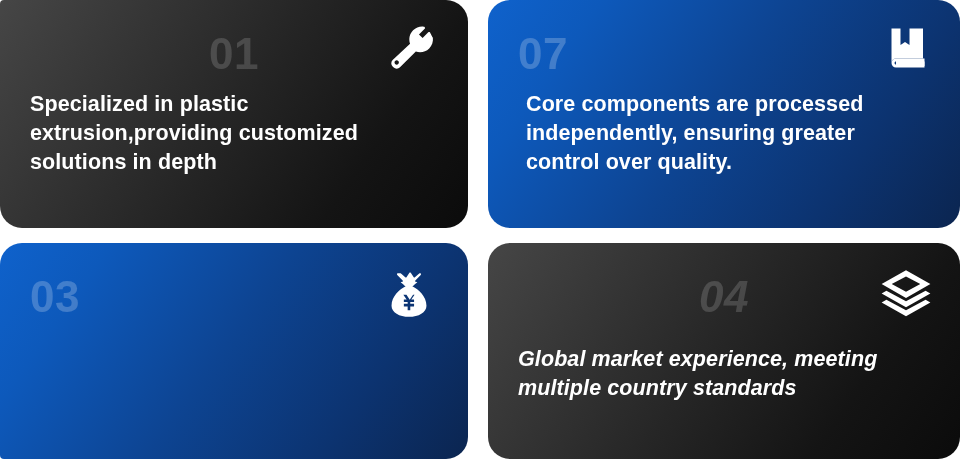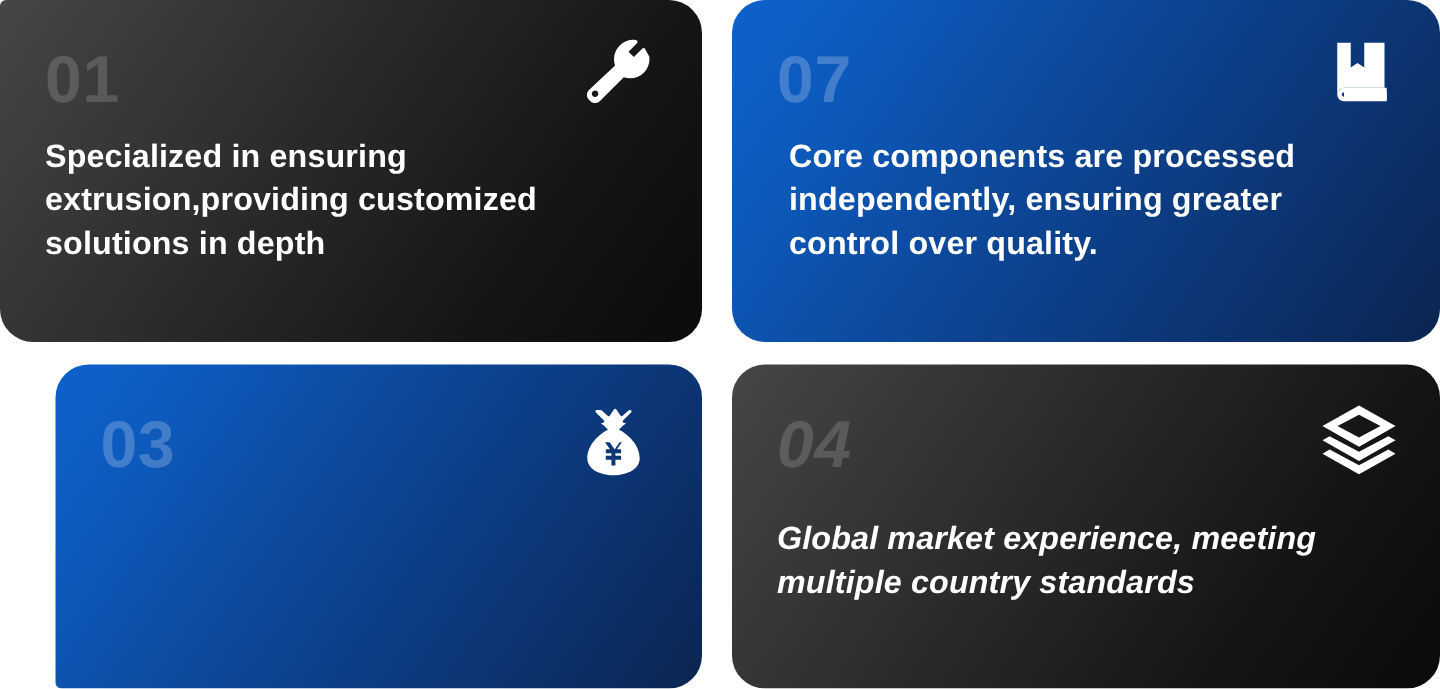--- a/index.html
+++ b/index.html
@@ -37,32 +37,32 @@
   
   .card.dark {
     background: linear-gradient(125deg, #464646 0%, #3a3a3a 18%, #262626 48%, #141414 76%, #0b0b0b 100%);
   }
   .card.blue {
     background: linear-gradient(125deg, #0f62cc 0%, #0d59bb 18%, #0d4492 48%, #0c3370 76%, #0b2550 100%);
   }
 
   .card.c1 { border-radius: 4px 22px 22px 22px; }
   .card.c2 { border-radius: 22px; }
-  .card.c3 { border-radius: 22px 22px 22px 4px; margin-left: 37px; }
+  .card.c3 { border-radius: 22px 22px 22px 4px; }
   .card.c4 { border-radius: 22px; font-style: italic; }
 
   .num {
     font-size: 44px;
     font-weight: 800;
     letter-spacing: 0.5px;
     line-height: 1;
     margin: 6px 0 0 12px;
     user-select: none;
   }
-  .dark .num { color: rgba(255,255,255,0.16); }
+  .dark .num { color: rgba(255,255,255,0.16); text-align: center; }
   .blue .num { color: rgba(255,255,255,0.22); }
 
   .body-text {
     margin: 14px 0 0 12px;
     color: #ffffff;
     font-size: 21.5px;
     font-weight: 700;
     line-height: 1.34;
     letter-spacing: 0.1px;
     max-width: 430px;
@@ -87,21 +87,21 @@
 
   .icon svg { width: 100%; height: 100%; display: block; fill: currentColor; }
 </style>
 </head>
 <body>
 
 <div id="grid">
 
   <div class="card dark c1">
     <div class="num">01</div>
-    <div class="body-text">Specialized in ensuring extrusion,providing customized solutions in depth</div>
+    <div class="body-text">Specialized in plastic extrusion,providing customized solutions in depth</div>
     <span class="icon">
       <svg viewBox="0 0 64 64" aria-hidden="true">
         <path d="M56.2 10.6c-0.6-0.6-1.6-0.5-2.1 0.1l-7.3 7.3-4.6-4.6 7.3-7.3c0.6-0.6 0.6-1.5 0.1-2.1-0.3-0.4-0.8-0.6-1.3-0.6-4.9-0.6-9.9 1-13.6 4.7-4.6 4.6-5.9 11.3-3.9 17.1L8.5 46.1c-2.3 2.3-2.3 6.1 0 8.4l1 1c2.3 2.3 6.1 2.3 8.4 0L38.2 35.2c5.8 2 12.5 0.7 17.1-3.9 3.7-3.7 5.3-8.7 4.7-13.6-0.1-0.5-0.3-0.9-0.7-1.2zM13.7 52.1c-1.5 0-2.8-1.2-2.8-2.8s1.2-2.8 2.8-2.8 2.8 1.2 2.8 2.8-1.3 2.8-2.8 2.8z"></path>
       </svg>
     </span>
   </div>
 
   <div class="card blue c2">
     <div class="num">07</div>
     <div class="body-text">Core components are processed independently, ensuring greater control over quality.</div>

